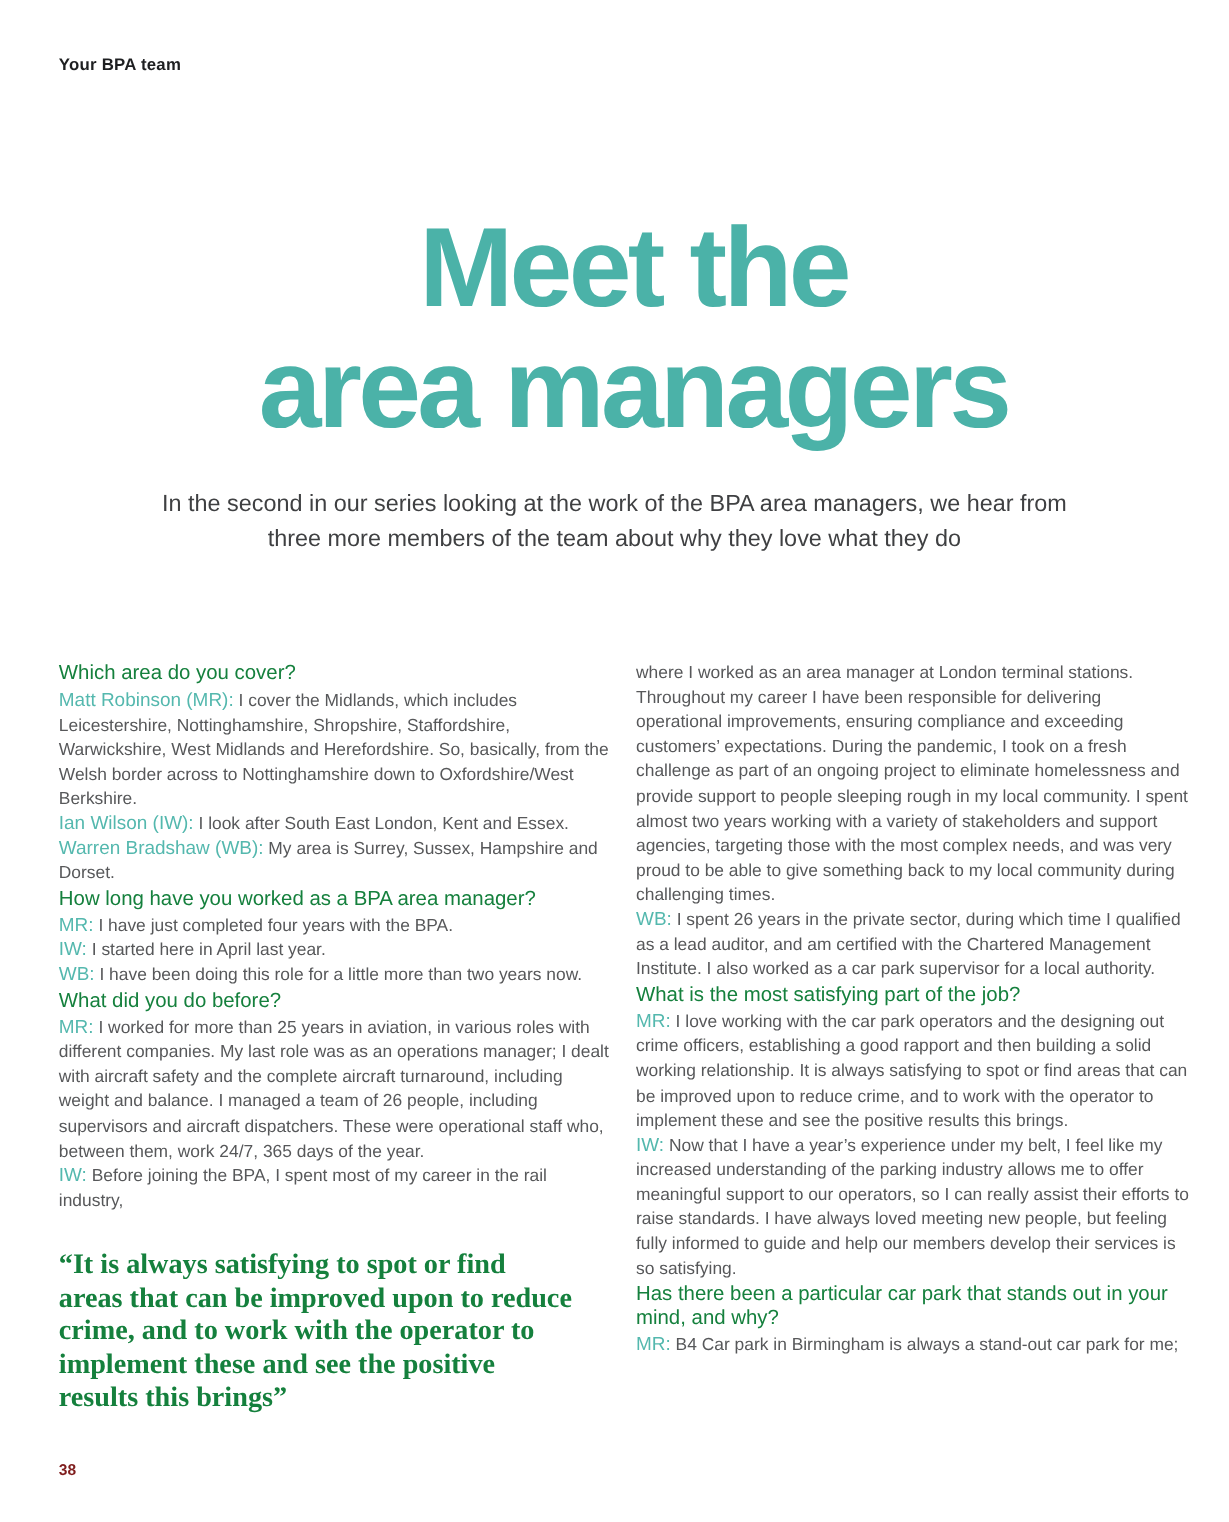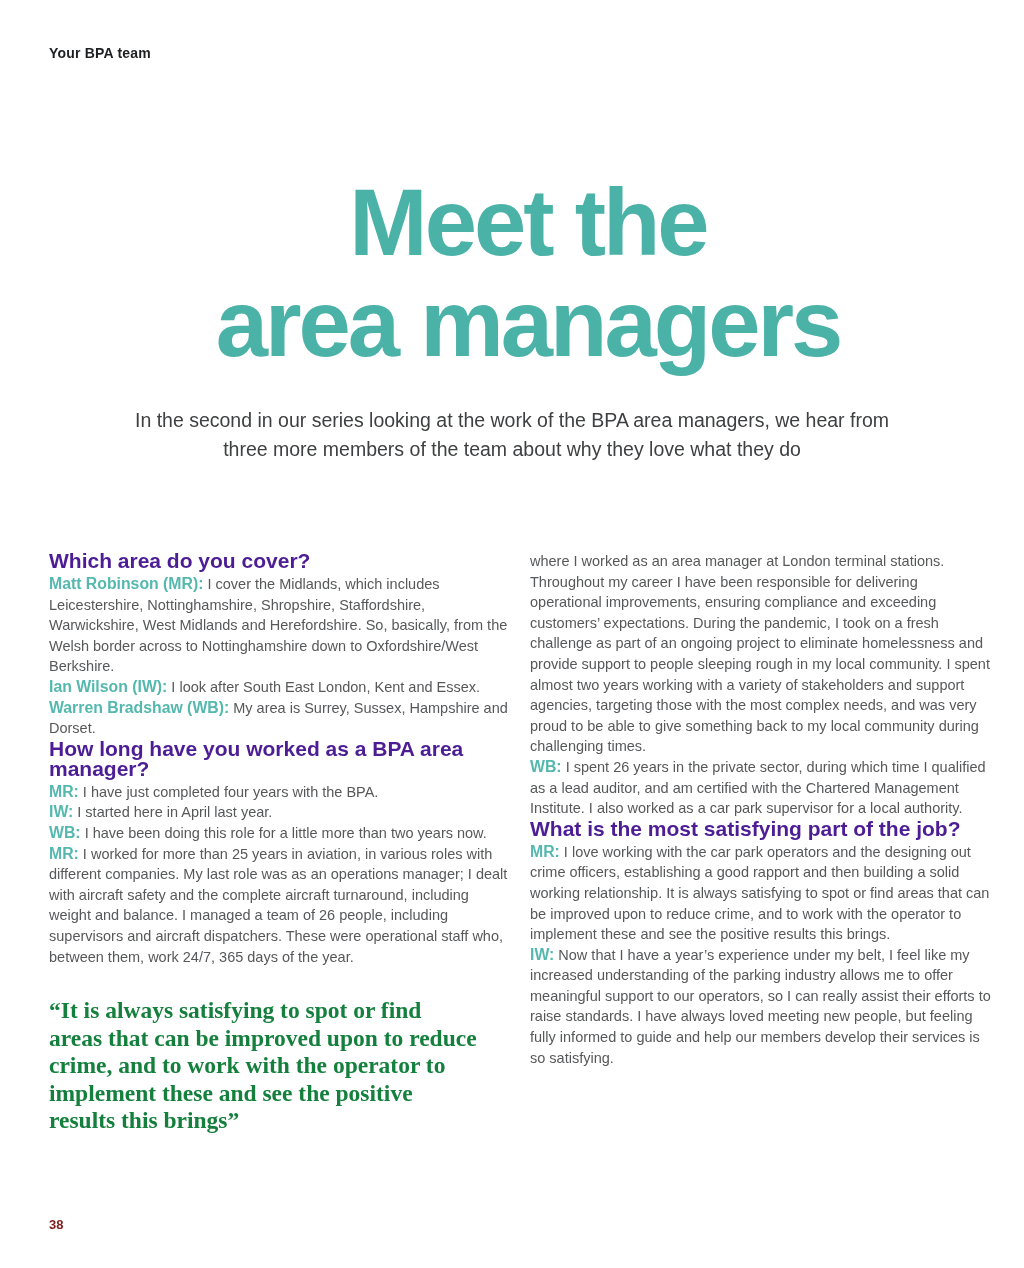--- a/index.html
+++ b/index.html
@@ -53,33 +53,33 @@
     left: 49px;
     width: 942px;
     display: flex;
     gap: 20px;
   }
   .col { flex: 1; min-width: 0; }
   .qa-section { margin: 0; }
   .qa-section + .qa-section { }
   .question {
     margin: 0 0 3px 0;
-    font-size: 21px;
+    font-size: 17px;
     line-height: 20px;
-    font-weight: bold;
-    color: #4c1d95;
+    font-weight: normal;
+    color: #15803d;
   }
   .body-p {
     margin: 0;
     font-size: 14.5px;
     line-height: 20.6px;
     color: #57585a;
   }
   .spk {
-    font-weight: bold;
+    font-weight: normal;
     color: #54b8ae;
     font-size: 15.8px;
   }
   .pull-quote {
     margin: 30px 0 0 0;
     font-family: "Liberation Serif", serif;
     font-weight: bold;
     font-size: 23.5px;
     line-height: 27.6px;
     color: #15803d;
@@ -120,38 +120,44 @@
       </section>
 
       <section class="qa-section">
         <h2 class="question">How long have you worked as a BPA area manager?</h2>
         <p class="body-p"><span class="spk">MR:</span> <span>I have just completed four years with the BPA.</span></p>
         <p class="body-p"><span class="spk">IW:</span> <span>I started here in April last year.</span></p>
         <p class="body-p"><span class="spk">WB:</span> <span>I have been doing this role for a little more than two years now.</span></p>
       </section>
 
       <section class="qa-section">
+        <h2 class="question">What did you do before?</h2>
         <p class="body-p"><span class="spk">MR:</span> <span>I worked for more than 25 years in aviation, in various roles with different companies. My last role was as an operations manager; I dealt with aircraft safety and the complete aircraft turnaround, including weight and balance. I managed a team of 26 people, including supervisors and aircraft dispatchers. These were operational staff who, between them, work 24/7, 365 days of the year.</span></p>
+        <p class="body-p"><span class="spk">IW:</span> <span>Before joining the BPA, I spent most of my career in the rail industry,</span></p>
       </section>
 
       <blockquote class="pull-quote">“It is always satisfying to spot or find areas that can be improved upon to reduce crime, and to work with the operator to implement these and see the positive results this brings”</blockquote>
 
     </div>
 
     <div class="col">
 
       <p class="body-p">where I worked as an area manager at London terminal stations. Throughout my career I have been responsible for delivering operational improvements, ensuring compliance and exceeding customers’ expectations. During the pandemic, I took on a fresh challenge as part of an ongoing project to eliminate homelessness and provide support to people sleeping rough in my local community. I spent almost two years working with a variety of stakeholders and support agencies, targeting those with the most complex needs, and was very proud to be able to give something back to my local community during challenging times.</p>
       <p class="body-p"><span class="spk">WB:</span> <span>I spent 26 years in the private sector, during which time I qualified as a lead auditor, and am certified with the Chartered Management Institute. I also worked as a car park supervisor for a local authority.</span></p>
 
       <section class="qa-section">
         <h2 class="question">What is the most satisfying part of the job?</h2>
         <p class="body-p"><span class="spk">MR:</span> <span>I love working with the car park operators and the designing out crime officers, establishing a good rapport and then building a solid working relationship. It is always satisfying to spot or find areas that can be improved upon to reduce crime, and to work with the operator to implement these and see the positive results this brings.</span></p>
         <p class="body-p"><span class="spk">IW:</span> <span>Now that I have a year’s experience under my belt, I feel like my increased understanding of the parking industry allows me to offer meaningful support to our operators, so I can really assist their efforts to raise standards. I have always loved meeting new people, but feeling fully informed to guide and help our members develop their services is so satisfying.</span></p>
       </section>
 
+      <section class="qa-section">
+        <h2 class="question">Has there been a particular car park that stands out in your mind, and why?</h2>
+        <p class="body-p"><span class="spk">MR:</span> <span>B4 Car park in Birmingham is always a stand-out car park for me;</span></p>
+      </section>
 
     </div>
 
   </div>
 
   <div class="page-number">38</div>
 
 </div>
 
 </body></html>

